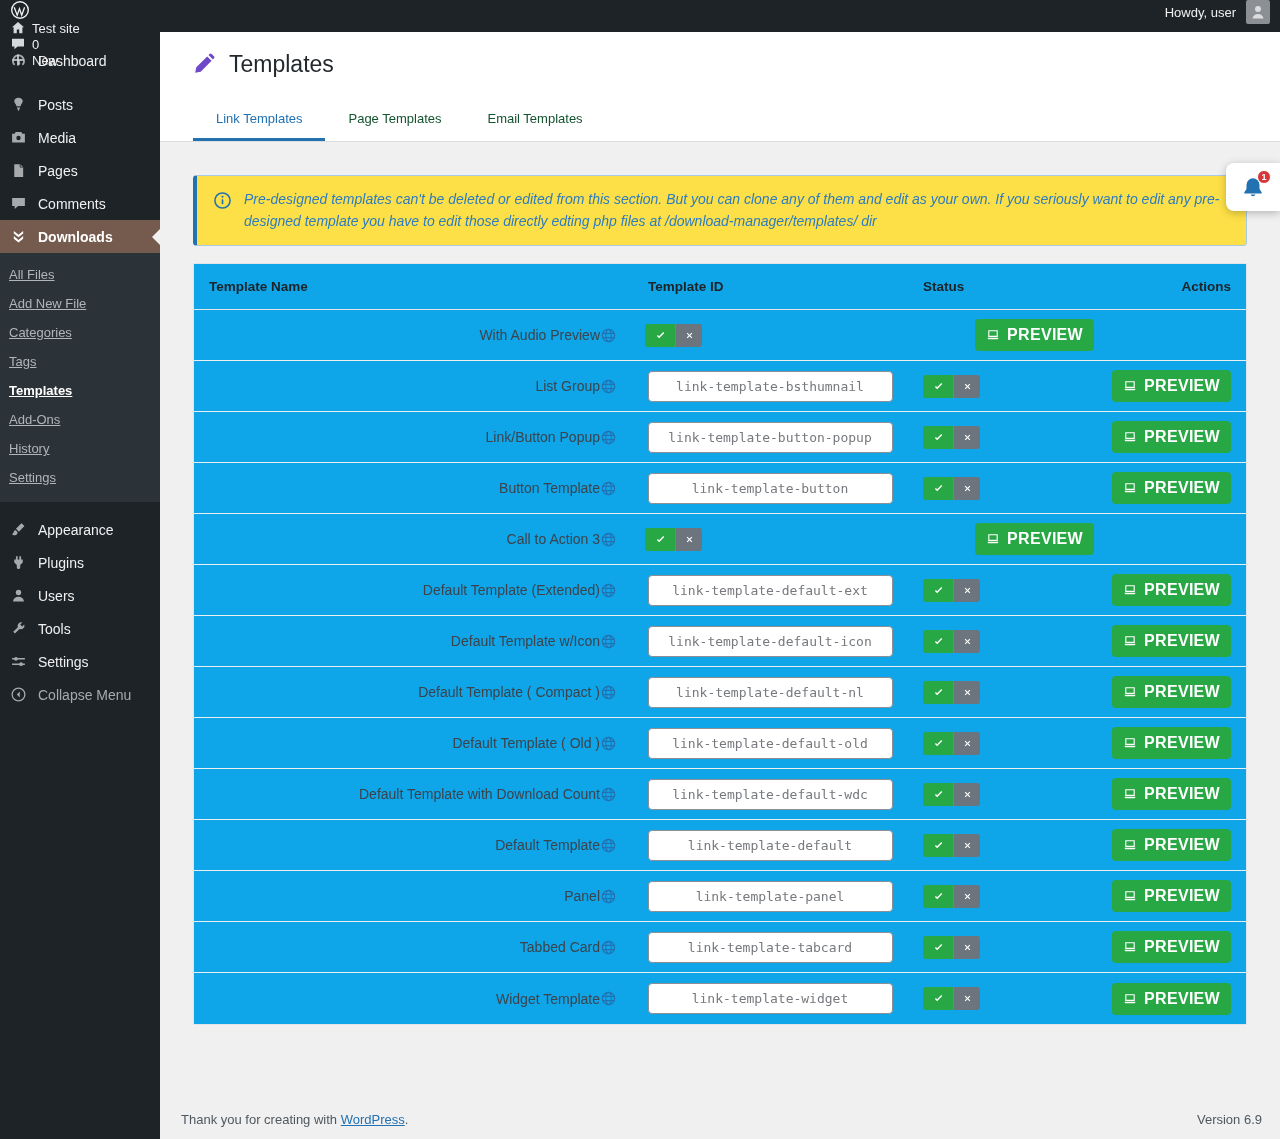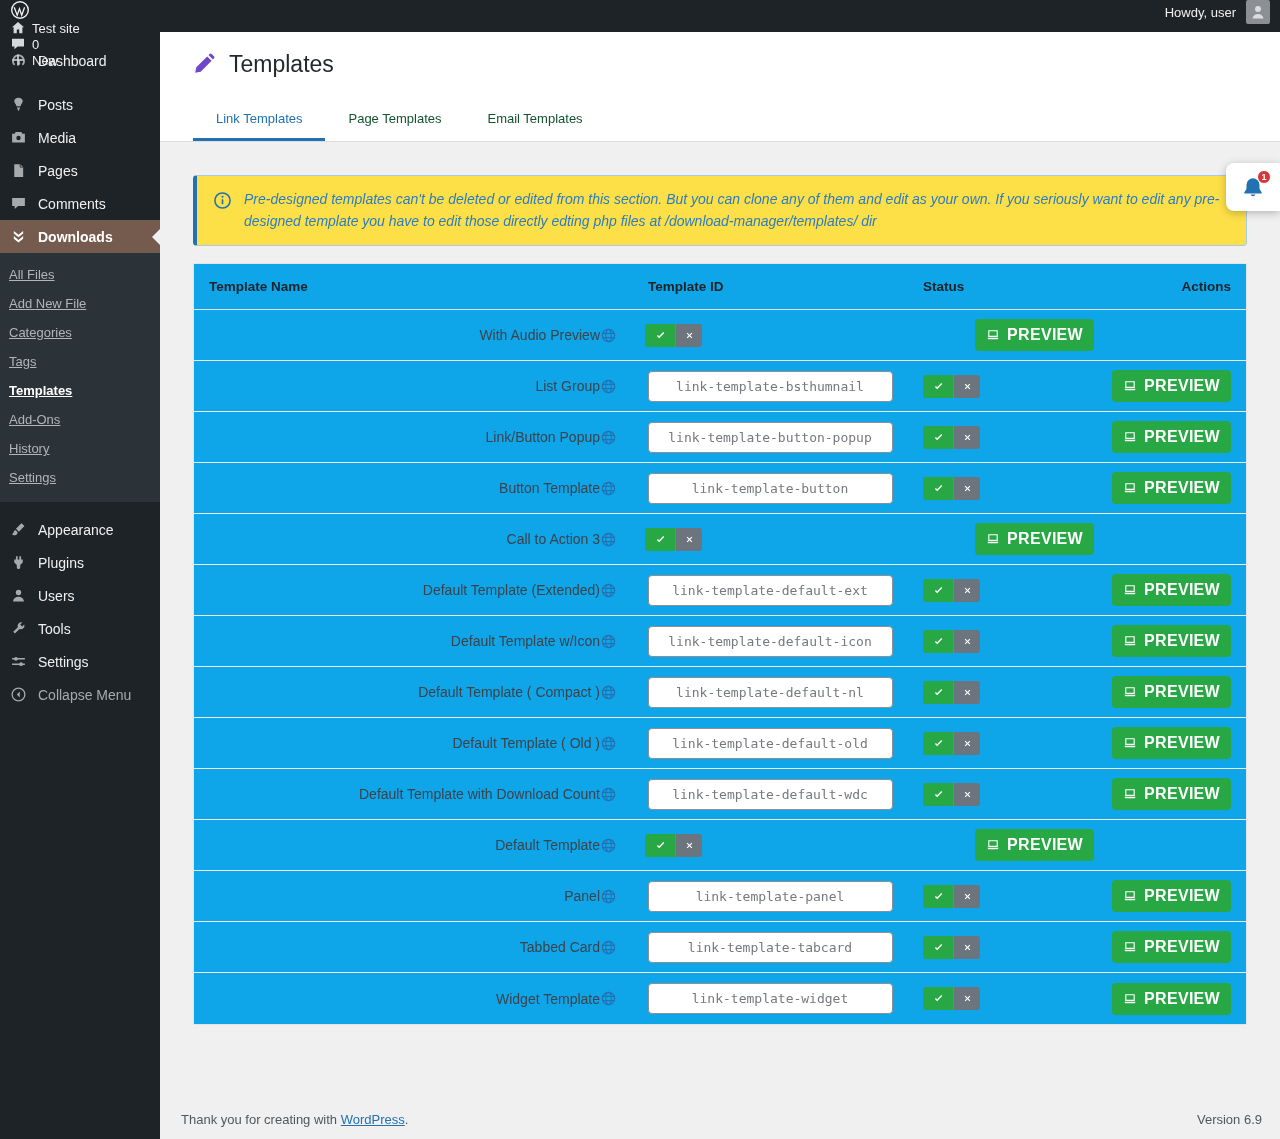--- a/index.html
+++ b/index.html
@@ -753,20 +753,23 @@
     <div class="name-cell">
       <span class="tname">Default Template</span>
       <span class="globe">
                   <svg viewBox="0 0 20 20">
                     <circle cx="10" cy="10" r="7.2" fill="none" stroke="currentColor" stroke-width="1.5"></circle>
                     <ellipse cx="10" cy="10" rx="3.2" ry="7.2" fill="none" stroke="currentColor" stroke-width="1.2"></ellipse>
                     <path d="M3 7.5h14M3 12.5h14" fill="none" stroke="currentColor" stroke-width="1.2"></path>
                   </svg>
                 </span>
     </div>
+    <div class="id-cell">
+      <input class="id-input" type="text" value="link-template-default" style="">
+    </div>
     <div class="status-cell">
       <span class="btn-check">
                   <span>
                     <svg viewBox="0 0 20 20">
                       <path d="M3.5 10.8l4 4L16.8 5.6 15 3.8 7.5 11.3 5.3 9z"></path>
                     </svg>
                   </span>
                 </span>
       <span class="btn-x">
                   <span>

